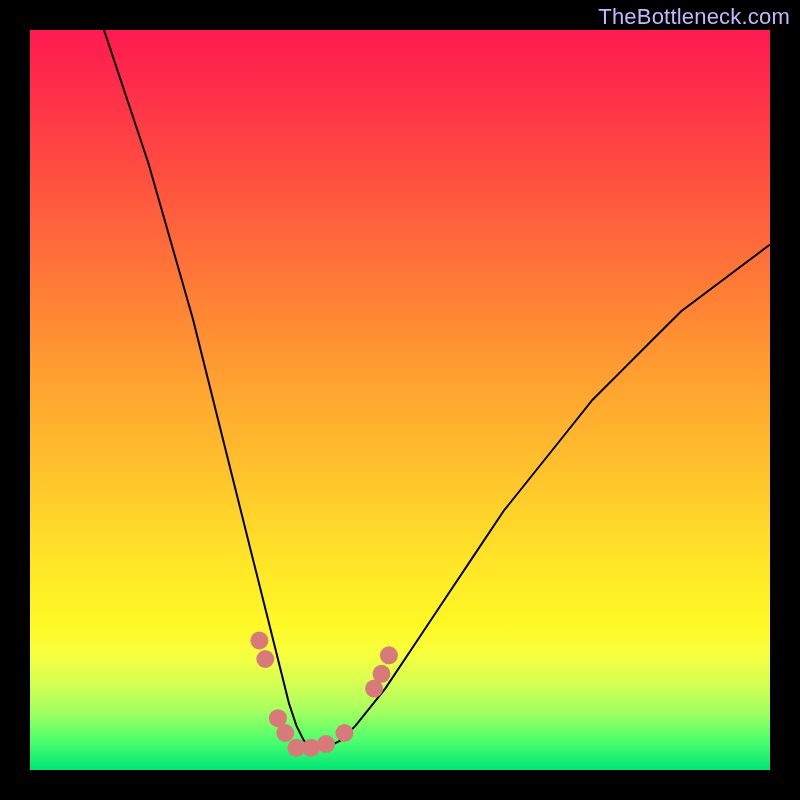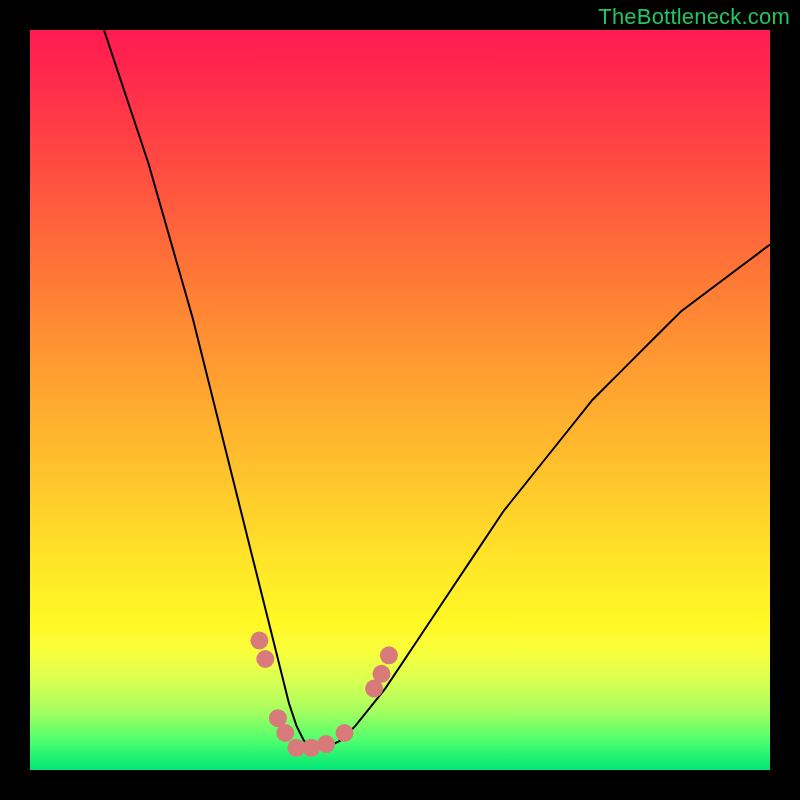--- a/index.html
+++ b/index.html
@@ -39,21 +39,21 @@
       #d8ff52 88%,
       #a6ff60 92%,
       #4eff6d 96%,
       #00e676 100%
     );
   }
   .watermark {
     position: absolute;
     top: 4px;
     right: 10px;
-    color: #22c55e;
+    color: #c4b5fd;
     font-size: 22px;
     font-weight: 500;
     letter-spacing: 0.2px;
     user-select: none;
   }
   svg.curve {
     position: absolute;
     left: 0;
     top: 0;
     width: 740px;

